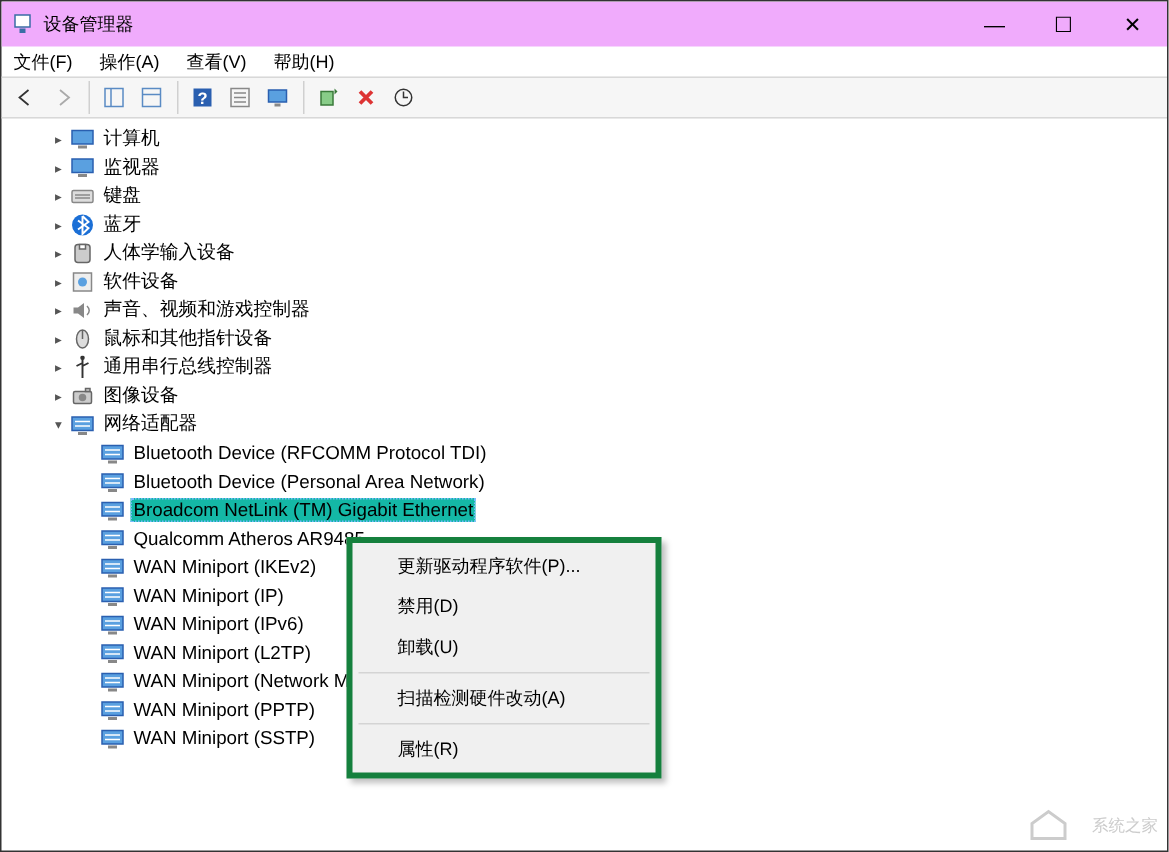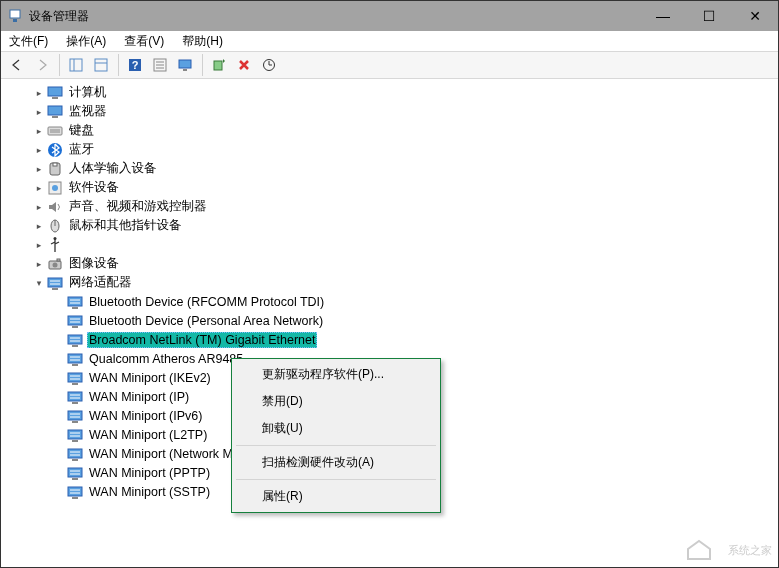--- a/index.html
+++ b/index.html
@@ -1,35 +1,35 @@
 <!DOCTYPE html>
 <html><head>
 <meta charset="utf-8">
 <style>
 * { margin: 0; padding: 0; box-sizing: border-box; font-family: "Microsoft YaHei", "Segoe UI", Tahoma, sans-serif; }
 body { background: #fff; width: 779px; height: 568px; overflow: hidden; position: relative; border: 1px solid #333; }
-.titlebar { height: 30px; display: flex; align-items: center; padding: 0 0 0 6px; background: #a3a3a3; }
+.titlebar { height: 30px; display: flex; align-items: center; padding: 0 0 0 6px; background: #f0abfc; }
 .titlebar .app-icon { width: 16px; height: 16px; margin-right: 6px; display: inline-flex; align-items: center; justify-content: center; }
 .titlebar .title { font-size: 12px; flex: 1; color: #000; }
 .titlebar .win-controls { display: flex; }
 .titlebar .win-btn { width: 46px; height: 30px; display: flex; align-items: center; justify-content: center; font-size: 14px; color: #000; }
 .menubar { height: 20px; display: flex; align-items: center; padding: 0 4px; font-size: 12px; gap: 10px; }
 .menubar .menu-item { padding: 1px 4px; }
 .toolbar { height: 28px; border-top: 1px solid #d8d8d8; border-bottom: 1px solid #d8d8d8; display: flex; align-items: center; padding: 0 4px; background: #f6f6f6; gap: 0; }
 .toolbar .tbtn { width: 24px; height: 22px; display: inline-flex; align-items: center; justify-content: center; margin-right: 1px; }
 .toolbar .sep { width: 1px; height: 22px; background: #d0d0d0; margin: 0 4px; }
 .tree-area { position: absolute; top: 78px; left: 1px; right: 1px; bottom: 1px; overflow-y: scroll; font-size: 12.5px; padding: 4px 0 4px 16px; }
 .tree-row { display: flex; align-items: center; height: 19px; white-space: nowrap; cursor: default; }
 .tree-row .expander { width: 14px; height: 14px; display: inline-flex; align-items: center; justify-content: center; color: #555; font-size: 9px; margin-right: 1px; }
 .tree-row .node-icon { width: 16px; height: 16px; margin-right: 4px; display: inline-flex; align-items: center; justify-content: center; }
 .tree-row .node-label { padding: 0 2px; }
 .tree-row.selected .node-label { background: #14b8a6; border: 1px dotted #7abaff; padding: 0 1px; }
 .indent-1 { padding-left: 14px; }
 .indent-2 { padding-left: 34px; }
-.context-menu { position: absolute; background: #f0f0f0; border: 1px solid #15803d; box-shadow: 3px 3px 4px rgba(0,0,0,0.25); font-size: 12px; width: 210px; padding: 2px; z-index: 10; }
+.context-menu { position: absolute; background: #f0f0f0; border: 4px solid #15803d; box-shadow: 3px 3px 4px rgba(0,0,0,0.25); font-size: 12px; width: 210px; padding: 2px; z-index: 10; }
 .context-menu .cm-item { padding: 5px 20px 5px 28px; cursor: default; }
 .context-menu .cm-sep { height: 1px; background: #d4d4d4; margin: 3px 2px; }
 .watermark { position: absolute; right: 6px; bottom: 6px; color: #ccc; font-size: 11px; display: flex; align-items: center; gap: 16px; pointer-events: none; }
 ::-webkit-scrollbar { width: 17px; background: #f0f0f0; }
 ::-webkit-scrollbar-thumb { background: #c2c2c2; }
 svg { display: block; }
 </style>
 </head>
 <body>
 
@@ -203,20 +203,21 @@
     <span class="node-label">鼠标和其他指针设备</span>
   </div>
     <div class="tree-row indent-1">
     <span class="expander">▸</span>
     <span class="node-icon">
         <svg width="16" height="16" viewBox="0 0 16 16">
           <path d="M8 1 L8 15 M8 5 L4 7 M8 7 L12 5" stroke="#333" stroke-width="1.3" fill="none"></path>
           <circle cx="8" cy="1.5" r="1.5" fill="#333"></circle>
         </svg>
       </span>
+    <span class="node-label">通用串行总线控制器</span>
   </div>
     <div class="tree-row indent-1">
     <span class="expander">▸</span>
     <span class="node-icon">
         <svg width="16" height="16" viewBox="0 0 16 16">
           <rect x="2" y="5" width="12" height="8" rx="1" fill="#ccc" stroke="#666"></rect>
           <circle cx="8" cy="9" r="2.5" fill="#888"></circle>
           <rect x="10" y="3" width="3" height="2" fill="#ccc" stroke="#666"></rect>
         </svg>
       </span>

